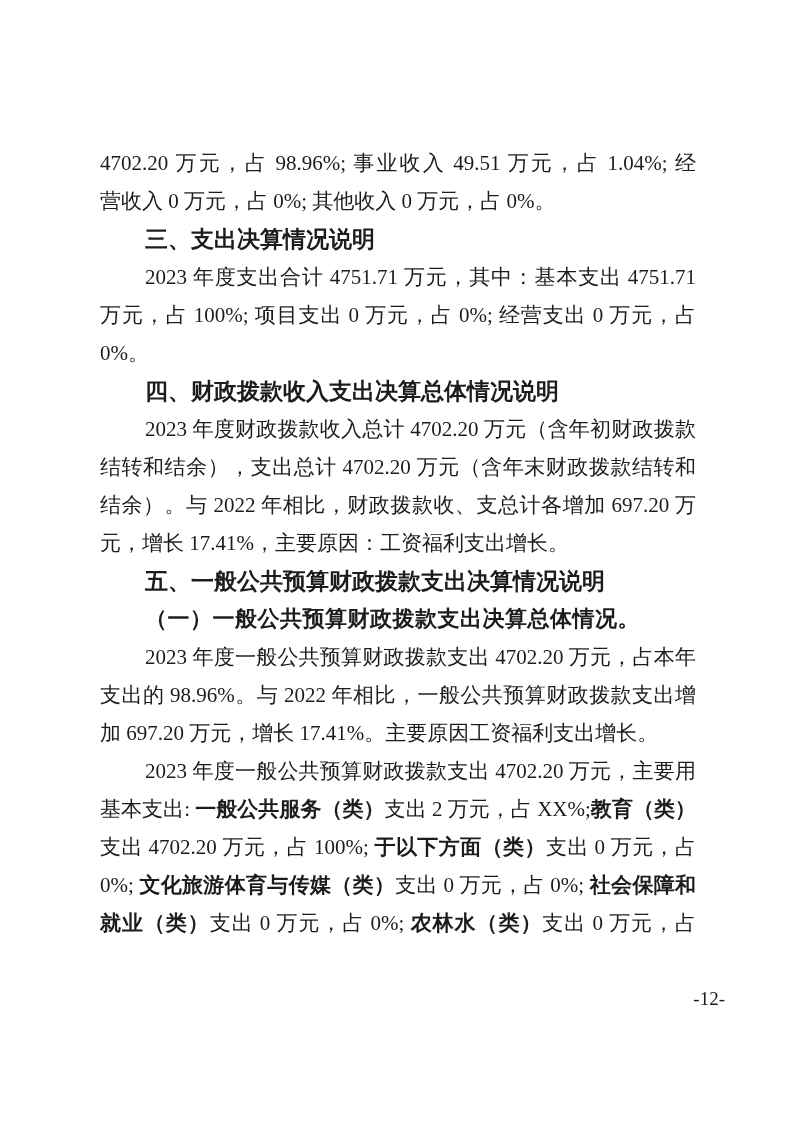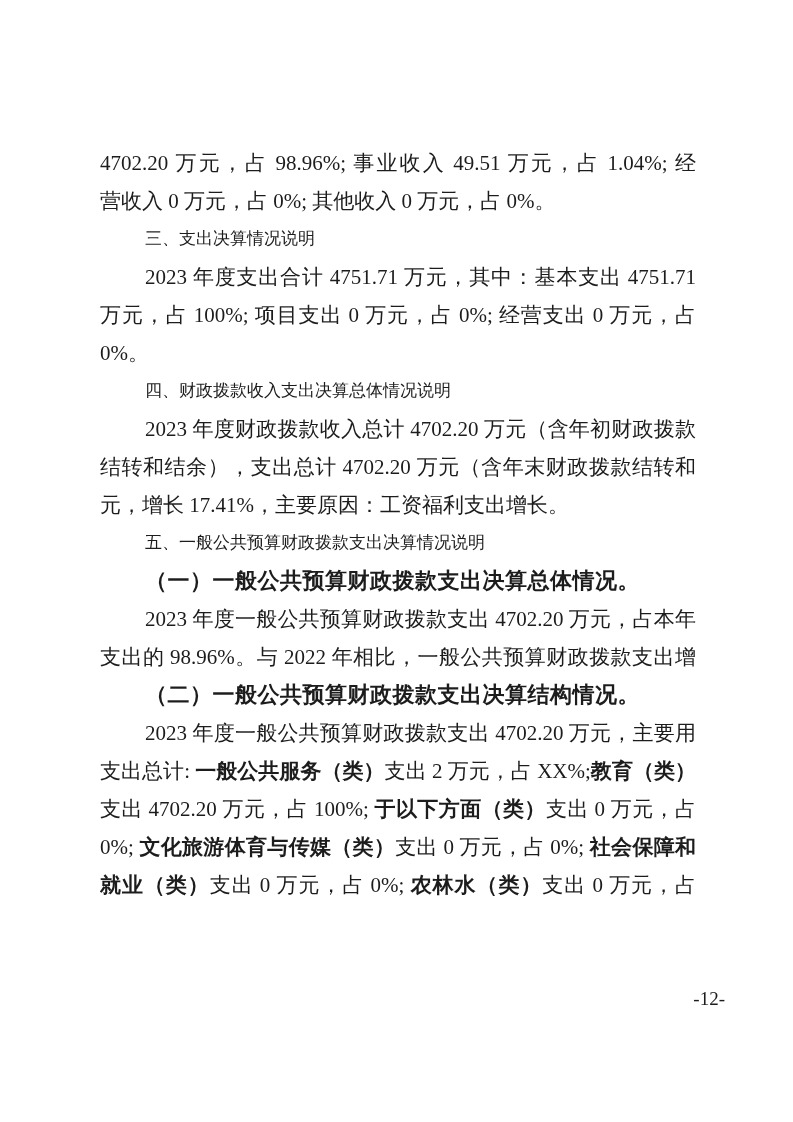--- a/index.html
+++ b/index.html
@@ -13,21 +13,21 @@
   .doc{position:absolute;left:100px;top:144px;width:596px;}
   .ln{
     height:38px;line-height:38px;font-size:21px;overflow:hidden;
     white-space:normal;
   }
   .just{text-align:justify;text-align-last:justify;}
   .endln{text-align:center;text-align-last:left;}
   .ind{text-indent:45px;}
   .h1{
     font-family:"Liberation Sans","DejaVu Sans",sans-serif;
-    font-weight:400;font-size:17px;padding-left:45px;
+    font-weight:700;font-size:23px;padding-left:45px;
     text-align:center;text-align-last:left;
   }
   .h2{
     font-weight:700;font-size:22px;padding-left:45px;letter-spacing:0.5px;
     text-align:center;text-align-last:left;
   }
   .b{
     font-family:"Liberation Sans","DejaVu Sans",sans-serif;
     font-weight:700;
   }
@@ -55,38 +55,39 @@
     <div class="ln just"><span>万元，占 100%; 项目支出 0 万元，占 0%; 经营支出 0 万元，占</span></div>
 
     <div class="ln endln"><span>0%。</span></div>
 
     <div class="ln h1">四、财政拨款收入支出决算总体情况说明</div>
 
     <div class="ln just ind"><span>2023 年度财政拨款收入总计 4702.20 万元（含年初财政拨款</span></div>
 
     <div class="ln just"><span>结转和结余），支出总计 4702.20 万元（含年末财政拨款结转和</span></div>
 
+    <div class="ln just"><span>结余）。与 2022 年相比，财政拨款收、支总计各增加 697.20 万</span></div>
 
     <div class="ln endln"><span>元，增长 17.41%，主要原因：工资福利支出增长。</span></div>
 
     <div class="ln h1">五、一般公共预算财政拨款支出决算情况说明</div>
 
     <div class="ln h2">（一）一般公共预算财政拨款支出决算总体情况。</div>
 
     <div class="ln just ind"><span>2023 年度一般公共预算财政拨款支出 4702.20 万元，占本年</span></div>
 
     <div class="ln just"><span>支出的 98.96%。与 2022 年相比，一般公共预算财政拨款支出增</span></div>
 
+    <div class="ln endln"><span>加 697.20 万元，增长 17.41%。主要原因工资福利支出增长。</span></div>
 
-    <div class="ln h2">（二）一般公共预算财政拨款支出决算结构情况。</div>
 
     <div class="ln just ind"><span>2023 年度一般公共预算财政拨款支出 4702.20 万元，主要用</span></div>
 
     <div class="ln just">
-      <span>支出总计: </span><span class="b">一般公共服务（类）</span><span>支出 2 万元，占 XX%;</span><span class="b">教育（类）</span>
+      <span>基本支出: </span><span class="b">一般公共服务（类）</span><span>支出 2 万元，占 XX%;</span><span class="b">教育（类）</span>
     </div>
 
     <div class="ln just">
       <span>支出 4702.20 万元，占 100%; </span><span class="b">于以下方面（类）</span><span>支出 0 万元，占</span>
     </div>
 
     <div class="ln just">
       <span>0%; </span><span class="b">文化旅游体育与传媒（类）</span><span>支出 0 万元，占 0%; </span><span class="b">社会保障和</span>
     </div>
 

